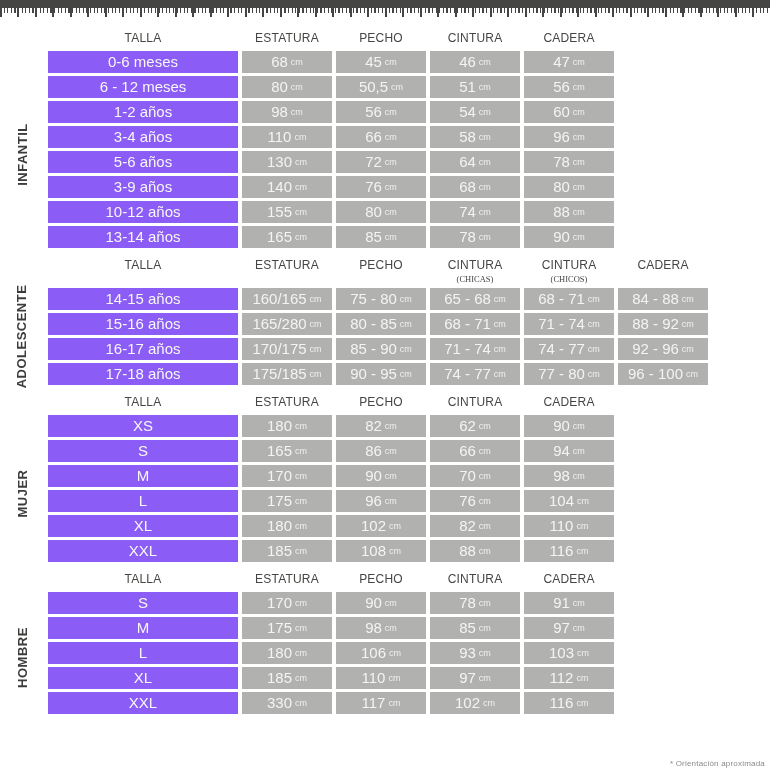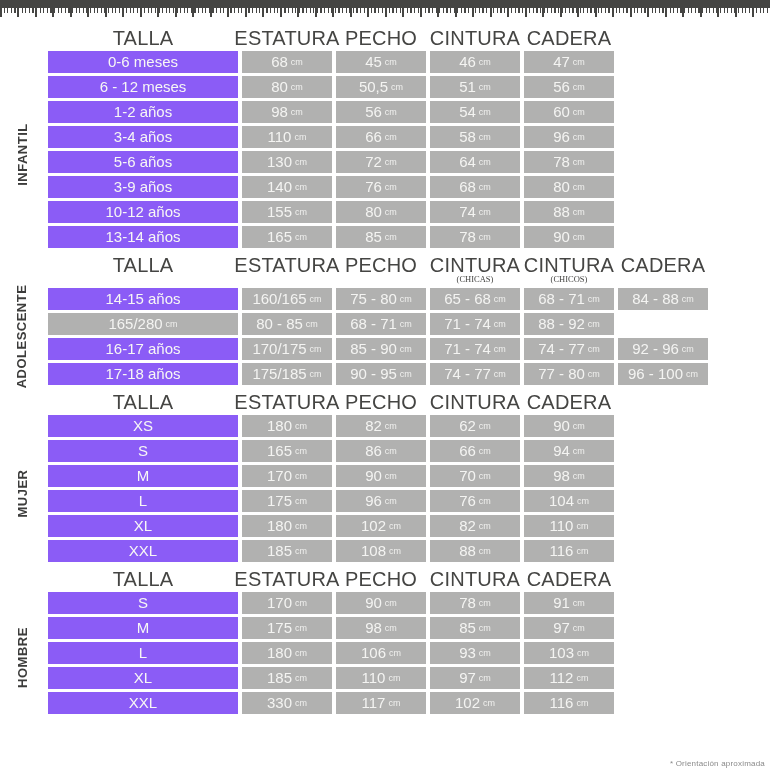--- a/index.html
+++ b/index.html
@@ -30,21 +30,21 @@
   }
   .sec-label span {
     transform:rotate(-90deg); white-space:nowrap;
     font-size:13px; font-weight:bold; color:#3c3c3b; letter-spacing:0.5px;
   }
   .row { display:grid; column-gap:4px; margin-bottom:3px; }
   .cols-5 { grid-template-columns:190px repeat(4, 90px); }
   .cols-6 { grid-template-columns:190px repeat(5, 90px); }
   .header-row { align-items:start; margin-bottom:4px; }
   .header-cell { display:flex; flex-direction:column; align-items:center; }
-  .header-main { font-size:20px; color:#454543; line-height:17px; letter-spacing:0.2px; }
+  .header-main { font-size:12px; color:#454543; line-height:17px; letter-spacing:0.2px; }
   .header-sub { font-size:8.5px; color:#454543; line-height:10px;font-family:Liberation Serif, serif; }
   .cell {
     height:22px; display:flex; align-items:center; justify-content:center;
     font-size:15px; line-height:22px;
   }
   .cell.dark { background:#8b5cf6; color:#f7f7f5; }
   .cell.light { background:#b1b1b0; color:#f4f4f2; }
   .val { }
   .unit { font-size:9px; margin-left:3px; opacity:0.95; }
   .footnote {
@@ -279,20 +279,21 @@
           <div class="cell light">
             <span class="val">68 - 71</span>
             <span class="unit">cm</span>
           </div>
           <div class="cell light">
             <span class="val">84 - 88</span>
             <span class="unit">cm</span>
           </div>
         </div>
         <div class="row cols-6">
+          <div class="cell dark">15-16 años</div>
           <div class="cell light">
             <span class="val">165/280</span>
             <span class="unit">cm</span>
           </div>
           <div class="cell light">
             <span class="val">80 - 85</span>
             <span class="unit">cm</span>
           </div>
           <div class="cell light">
             <span class="val">68 - 71</span>

